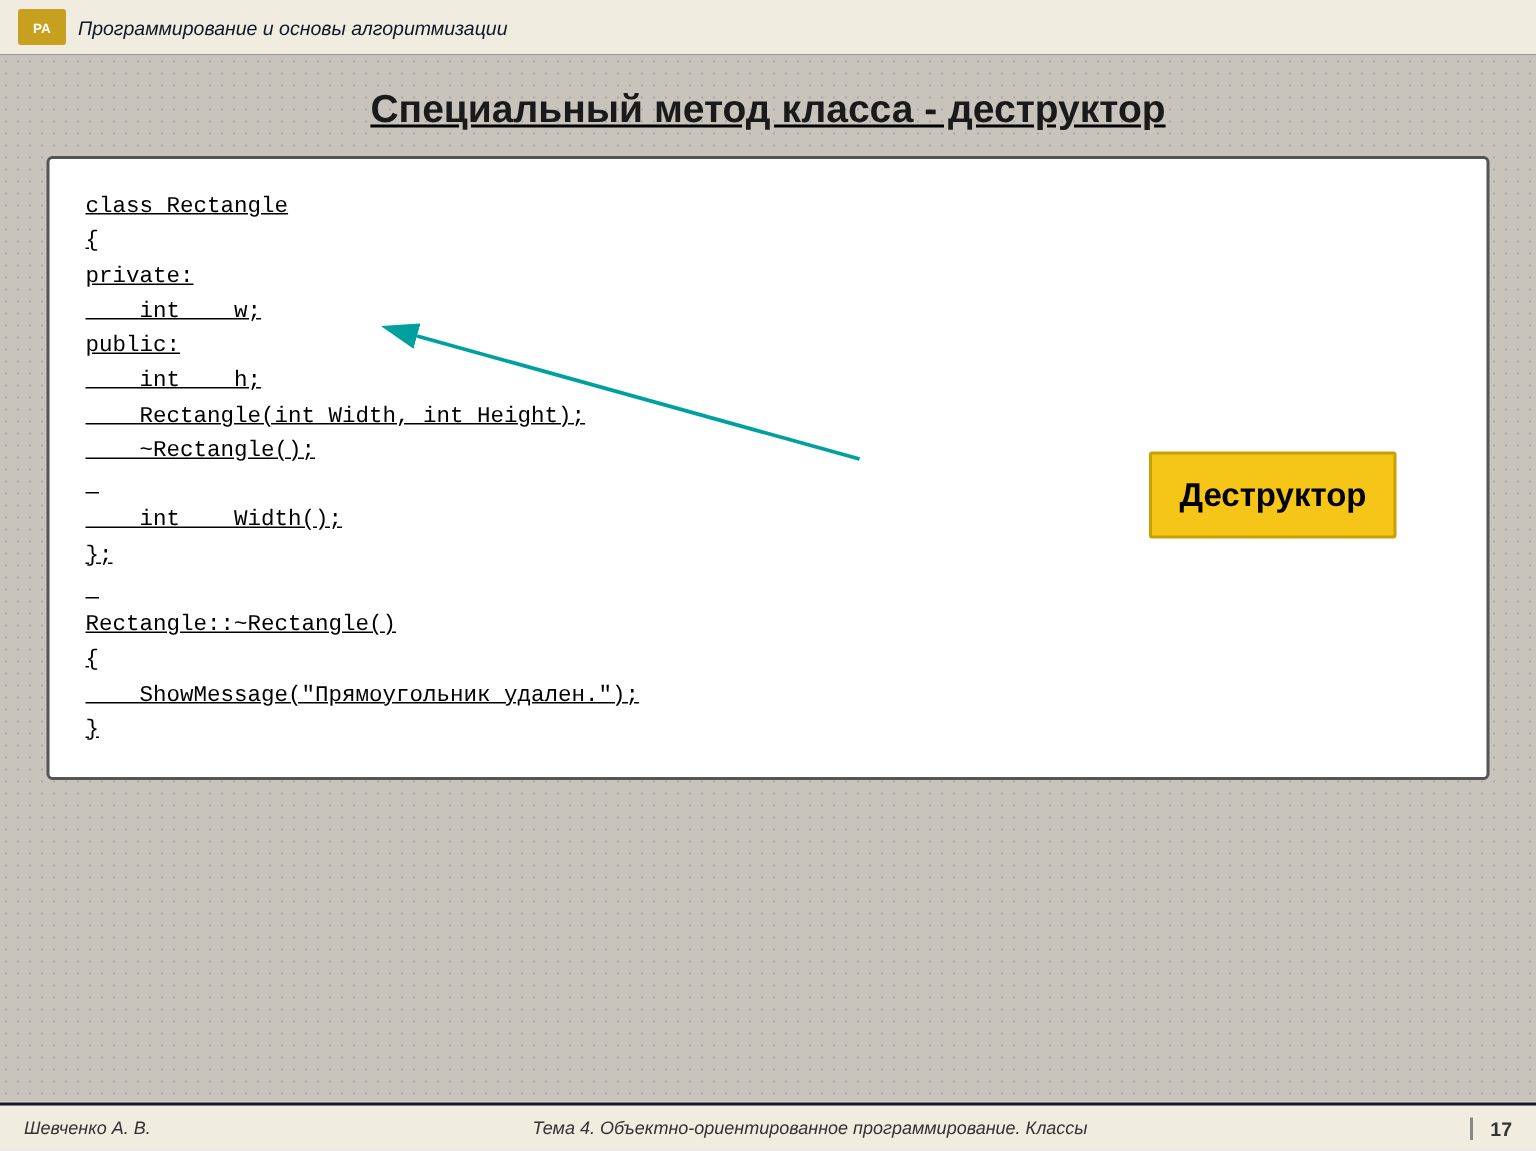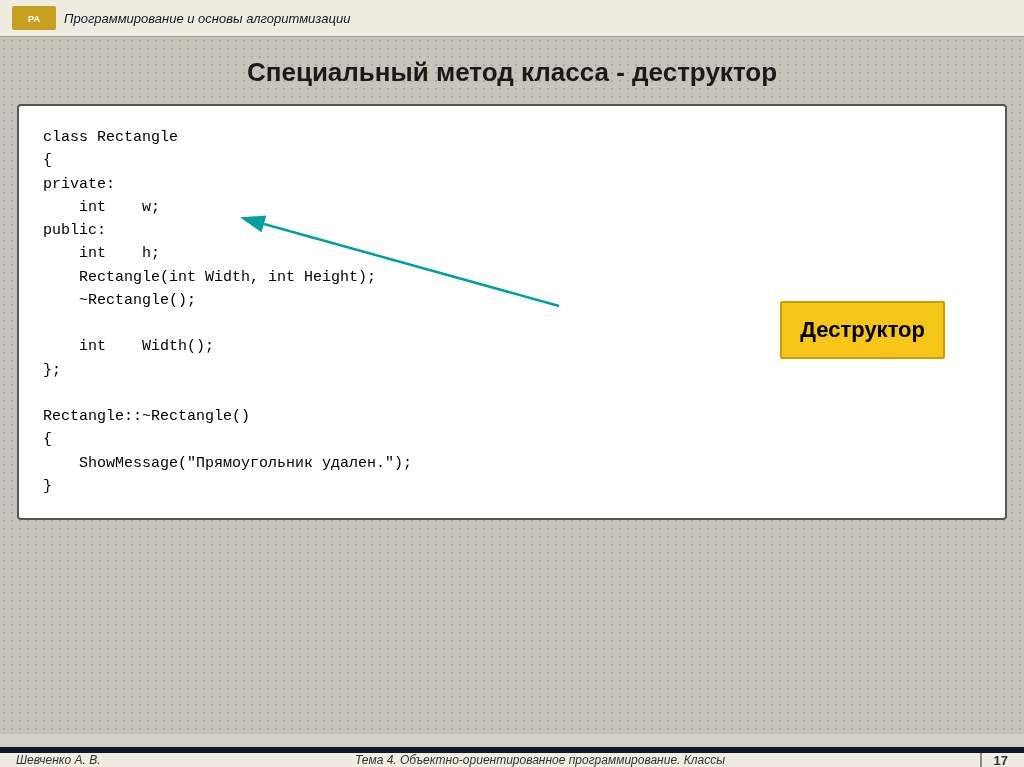--- a/index.html
+++ b/index.html
@@ -16,21 +16,21 @@
     .header {
       background: #f0ece0;
       border-bottom: 1px solid #999;
       padding: 6px 12px;
       display: flex;
       align-items: center;
       gap: 8px;
     }
 
     .header-icon {
-      width: 44px;
+      width: 32px;
       height: 24px;
       background: #c8a020;
       border-radius: 2px;
       display: flex;
       align-items: center;
       justify-content: center;
       font-size: 12px;
       color: white;
       flex-shrink: 0;
     }
@@ -39,23 +39,24 @@
       font-size: 13px;
       font-style: italic;
       color: #0f172a;
       font-family: Arial, sans-serif;
     }
 
     .main-content {
       background: #c8c4bc;
       background-image: radial-gradient(circle, #aaa 1px, transparent 1px);
       background-size: 8px 8px;
-      padding: 20px 17px;
+      padding: 20px 31px;
       height: calc(767px - 38px - 32px);
       position: relative;
+      text-decoration: underline;
     }
 
     .slide-title {
       text-align: center;
       font-size: 26px;
       font-weight: bold;
       color: #1a1a1a;
       margin-bottom: 16px;
       font-family: Arial, sans-serif;
     }
@@ -86,22 +87,22 @@
       padding: 10px 18px;
       font-size: 22px;
       font-weight: bold;
       color: #000;
       font-family: Arial, sans-serif;
       border-radius: 2px;
     }
 
     .footer {
       background: #f0ece0;
-      border-top: 6px solid #0f172a;
-      height: 20px;
+      border-top: 2px solid #0f172a;
+      height: 32px;
       display: flex;
       align-items: center;
       padding: 0 16px;
       justify-content: space-between;
       position: absolute;
       bottom: 0;
       left: 0;
       right: 0;
     }
 

